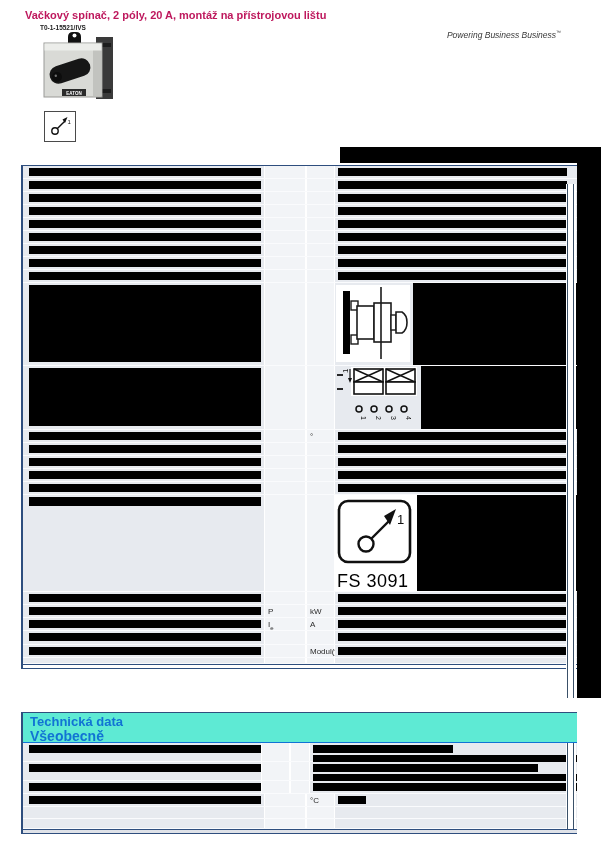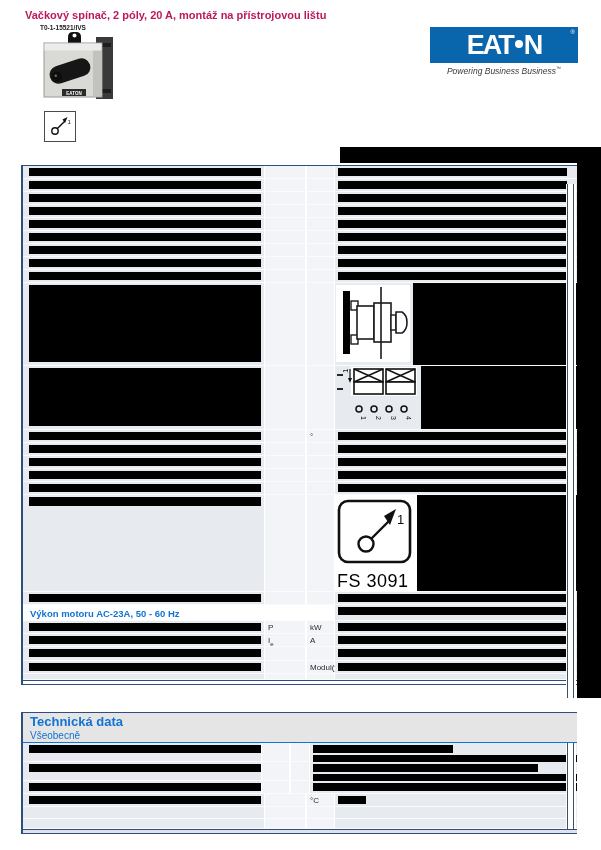--- a/index.html
+++ b/index.html
@@ -23,23 +23,23 @@
   
   .red-bar-top{left:340px;top:147px;width:261px;height:16px;background:#000;}
   .red-strip{left:577px;top:147px;width:24px;height:551px;background:#000;}
 
   
   .tbl{position:absolute;left:21px;width:556px;border-left:2px solid #2e4e7e;border-top:1px solid #2e4e7e;box-sizing:border-box;}
   .tbl-1{top:165px;}
   .tbl-2{top:712px;}
   .tbl-head1{height:17px;padding:2px 0 0 7px;box-sizing:border-box;border-bottom:1px solid #1173d4;background:#fff;
              font-size:11px;font-weight:bold;color:#1173d4;}
-  .tbl-head2{padding:1px 0 0 7px;height:30px;box-sizing:border-box;border-bottom:1px solid #1173d4;background:#e5e5e5;}
+  .tbl-head2{padding:1px 0 0 7px;height:30px;box-sizing:border-box;border-bottom:1px solid #1173d4;background:#5eead4;}
   .tbl-head2 .t1{font-size:13px;font-weight:bold;color:#1173d4;line-height:16px;}
-  .tbl-head2 .t2{font-size:10px;font-weight:normal;color:#1173d4;line-height:12px;}
+  .tbl-head2 .t2{font-size:14px;font-weight:bold;color:#1173d4;line-height:12px;}
 
   .t-row{display:flex;box-sizing:border-box;border-bottom:1px solid #fafbfd;}
   .c-label{width:241px;background:#e7eaef;}
   .c-sym{width:42px;}
   .c-unit{width:29px;}
   .c-sym,.c-unit{background:#f2f4f7;border-left:1px solid #fff;border-right:1px solid #fff;box-sizing:border-box;
                  font-size:8px;color:#2b2b2b;padding:2px 0 0 3px;white-space:nowrap;overflow:visible;}
   .c-sym sub{font-size:6px;}
   .c-val{flex:1;background:#e7eaef;overflow:visible;}
   .c-merge{width:312px;background:#fff;box-sizing:border-box;padding:3px 0 0 7px;
@@ -98,24 +98,20 @@
   <div class="abs mini-box">
     <svg width="26" height="24" viewBox="0 0 26 24">
       <circle cx="8" cy="16" r="3.2" fill="none" stroke="#111" stroke-width="1.4"></circle>
       <line x1="10.4" y1="13.6" x2="18" y2="6" stroke="#111" stroke-width="1.4"></line>
       <polygon points="15.5,4.5 20.5,2 18,8" fill="#111"></polygon>
       <text x="20.5" y="8.5" font-size="6" fill="#111">1</text>
     </svg>
   </div>
 
   <div class="abs logo">
-    <div class="logo-box">
-      <span class="logo-brand"><span>EAT</span><span class="logo-dot"></span><span>N</span></span>
-      <span class="logo-reg">®</span>
-    </div>
     <div class="logo-slogan"><span>Powering Business Business</span><sup>™</sup></div>
   </div>
 
   <div class="abs red-bar-top"></div>
   <div class="abs red-strip"></div>
 
   <div class="tbl tbl-1">
     <div class="rows">
         <div class="t-row" style="height: 13px;">
           <div class="c-label">
@@ -341,26 +337,20 @@
         <div class="t-row" style="height: 13px;">
           <div class="c-label">
             <div class="bar l" style="width: 232px;"></div>
           </div>
           <div class="c-sym"></div>
           <div class="c-unit"></div>
           <div class="c-val">
             <div class="bar v" style="width: 229px;"></div>
           </div>
         </div>
-        <div class="t-row" style="height: 16px;">
-          <div class="c-merge"><span>Výkon motoru AC-23A, 50 - 60 Hz</span></div>
-          <div class="c-val">
-            <div class="bar v" style="width: 229px;"></div>
-          </div>
-        </div>
         <div class="t-row" style="height: 13px;">
           <div class="c-label">
             <div class="bar l" style="width: 232px;"></div>
           </div>
           <div class="c-sym">P</div>
           <div class="c-unit">kW</div>
           <div class="c-val">
             <div class="bar v" style="width: 229px;"></div>
           </div>
         </div>

